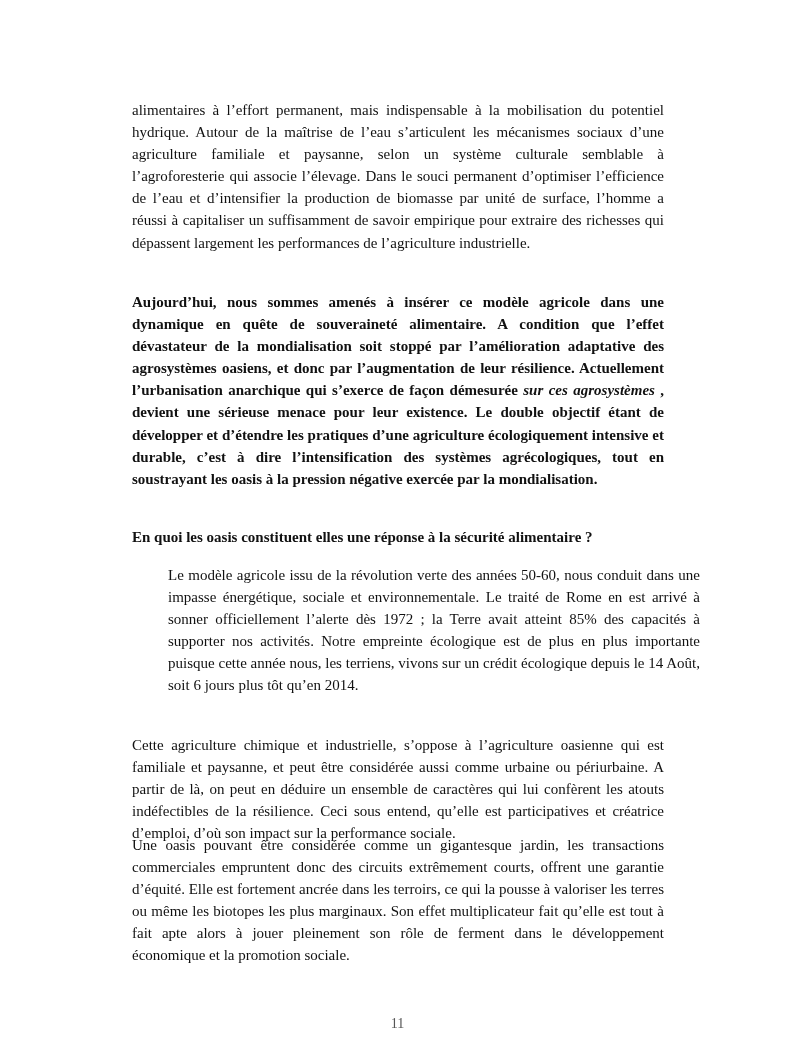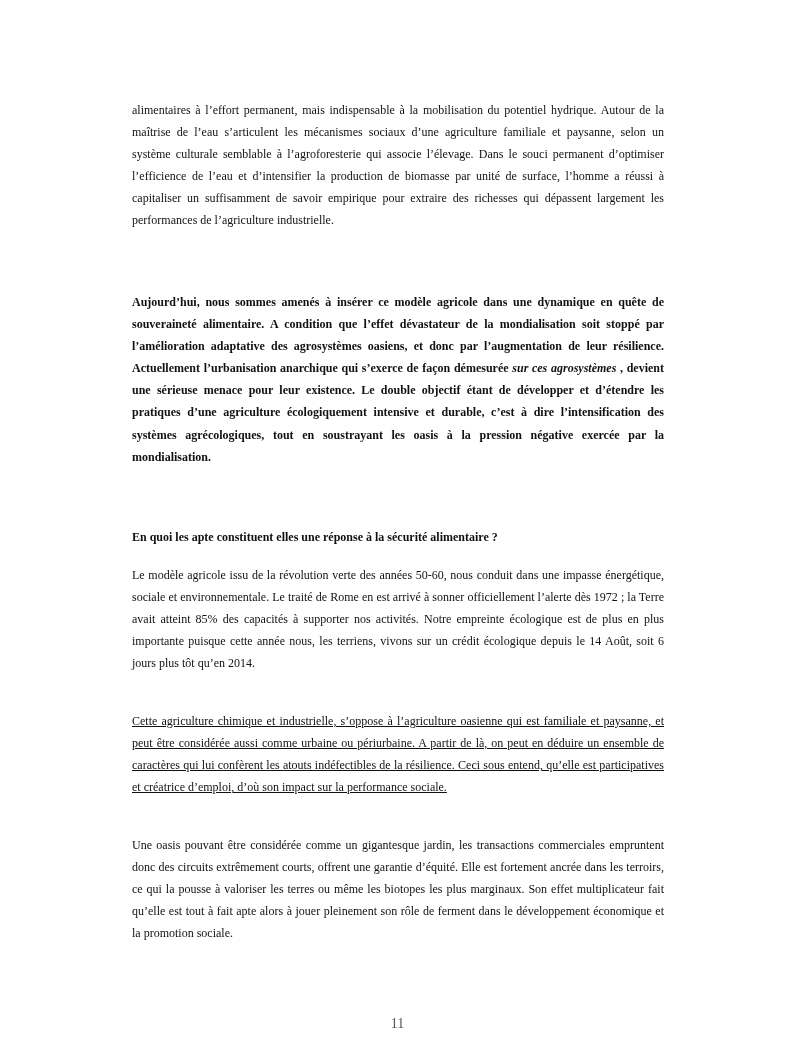--- a/index.html
+++ b/index.html
@@ -20,30 +20,30 @@
     left: 0;
     top: 0;
     width: 795px;
     height: 1063px;
     background: #ffffff;
   }
   .block {
     position: absolute;
     left: 132px;
     width: 532px;
-    font-size: 12px;
+    font-size: 15px;
     line-height: 22.1px;
     text-align: justify;
     margin: 0;
   }
   .p1 { top: 99px; }
   .p2 { top: 291px; font-weight: bold; }
   .h1 { top: 526px; font-weight: bold; text-align: left; }
-  .p3 { top: 564px; }
-  .p4 { top: 710px; text-decoration: underline; }
+  .p3 { top: 564px; margin-left: 36px; }
+  .p4 { top: 734px; }
   .p5 { top: 834px; font-family: Liberation Serif, serif; }
   .pagenum {
     position: absolute;
     top: 1016px;
     left: 0;
     width: 795px;
     text-align: center;
     font-size: 14px;
     color: #555555;
   }
@@ -51,21 +51,21 @@
 </style>
 </head>
 <body>
 
 <div class="page">
 
   <p class="block p1">alimentaires à l’effort permanent, mais indispensable à la mobilisation du potentiel hydrique. Autour de la maîtrise de l’eau s’articulent les mécanismes sociaux d’une agriculture familiale et paysanne, selon un système culturale semblable à l’agroforesterie qui associe l’élevage. Dans le souci permanent d’optimiser l’efficience de l’eau et d’intensifier la production de biomasse par unité de surface, l’homme a réussi à capitaliser un suffisamment de savoir empirique pour extraire des richesses qui dépassent largement les performances de l’agriculture industrielle.</p>
 
   <p class="block p2"><span>Aujourd’hui, nous sommes amenés à insérer ce modèle agricole dans une dynamique en quête de souveraineté alimentaire. A condition que l’effet dévastateur de la mondialisation soit stoppé par l’amélioration adaptative des agrosystèmes oasiens, et donc par l’augmentation de leur résilience. Actuellement l’urbanisation anarchique qui s’exerce de façon démesurée </span><em>sur ces agrosystèmes</em><span> , devient une sérieuse menace pour leur existence. Le double objectif étant de développer et d’étendre les pratiques d’une agriculture écologiquement intensive et durable, c’est à dire l’intensification des systèmes agrécologiques, tout en soustrayant les oasis à la pression négative exercée par la mondialisation.</span></p>
 
-  <p class="block h1">En quoi les apte constituent elles une réponse à la sécurité alimentaire ?</p>
+  <p class="block h1">En quoi les oasis constituent elles une réponse à la sécurité alimentaire ?</p>
 
   <p class="block p3">Le modèle agricole issu de la révolution verte des années 50-60, nous conduit dans une impasse énergétique, sociale et environnementale. Le traité de Rome en est arrivé à sonner officiellement l’alerte dès 1972 ; la Terre avait atteint 85% des capacités à supporter nos activités. Notre empreinte écologique est de plus en plus importante puisque cette année nous, les terriens, vivons sur un crédit écologique depuis le 14 Août, soit 6 jours plus tôt qu’en 2014.</p>
 
   <p class="block p4">Cette agriculture chimique et industrielle, s’oppose à l’agriculture oasienne qui est familiale et paysanne, et peut être considérée aussi comme urbaine ou périurbaine. A partir de là, on peut en déduire un ensemble de caractères qui lui confèrent les atouts indéfectibles de la résilience. Ceci sous entend, qu’elle est participatives et créatrice d’emploi, d’où son impact sur la performance sociale.</p>
 
   <p class="block p5">Une oasis pouvant être considérée comme un gigantesque jardin, les transactions commerciales empruntent donc des circuits extrêmement courts, offrent une garantie d’équité. Elle est fortement ancrée dans les terroirs, ce qui la pousse à valoriser les terres ou même les biotopes les plus marginaux. Son effet multiplicateur fait qu’elle est tout à fait apte alors à jouer pleinement son rôle de ferment dans le développement économique et la promotion sociale.</p>
 
   <div class="pagenum">11</div>
 
 </div>

